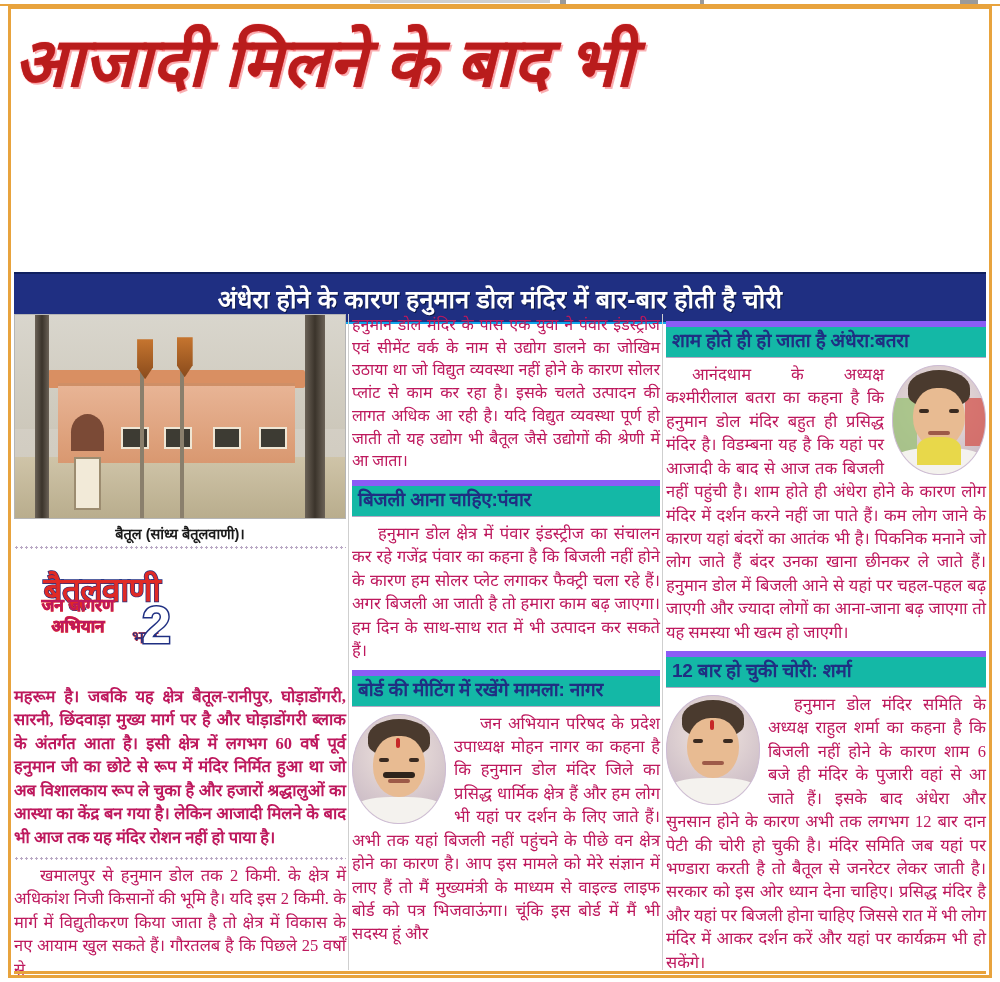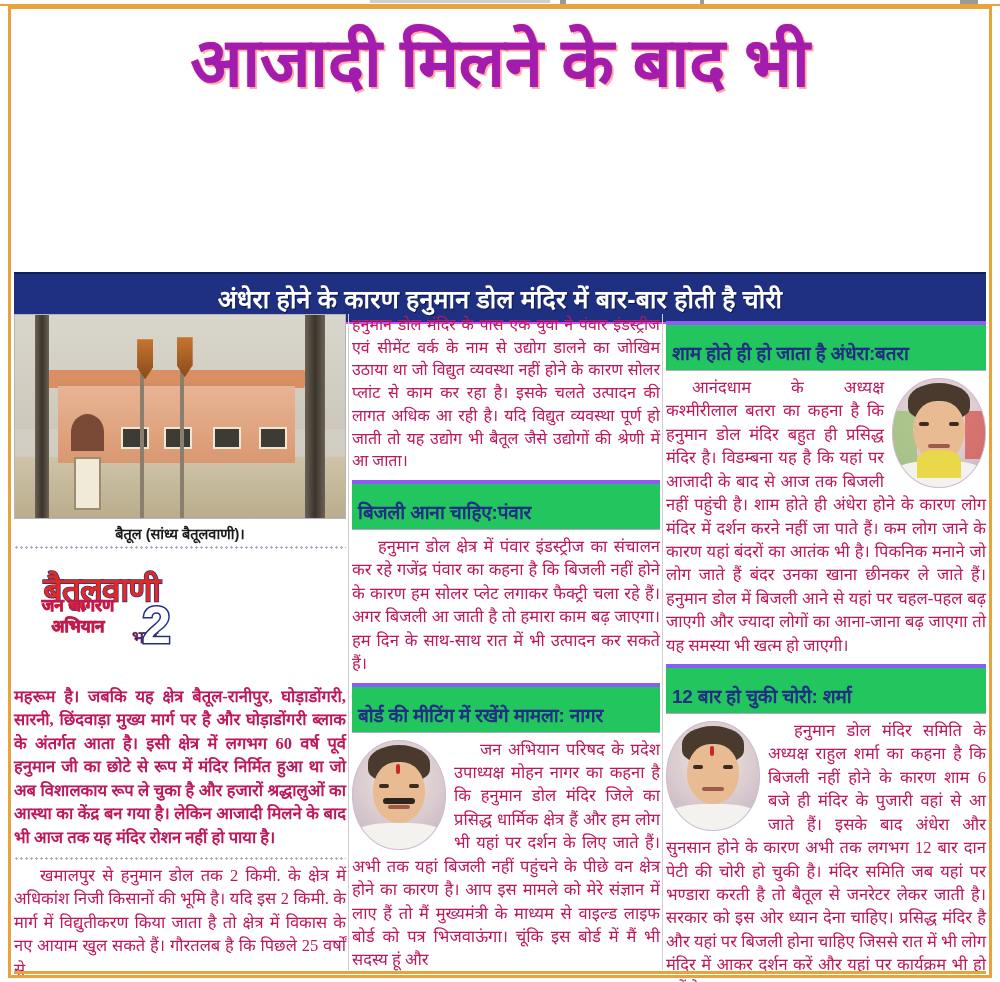--- a/index.html
+++ b/index.html
@@ -39,44 +39,44 @@
     background:#9a9a9a;
   }
   .frame-top-strip .sliver4{
     position:absolute;left:960px;top:0px;width:18px;height:4px;
     background:#9a9a9a;
   }
 
   
   .headline{
     position:absolute;left:14px;top:30px;width:972px;
-    text-align:center;
-    color:#a21caf;
+    color:#b91c1c;
     font-family:"Liberation Sans","DejaVu Sans",sans-serif;
     font-weight:bold;
     letter-spacing:0px;
     line-height:0.97;
+    font-style:italic;
   }
   .headline .hl{
     display:block;
     font-size:68px;
     -webkit-text-stroke:2px #ffffff;
     paint-order:stroke fill;
     text-shadow:
       0 0 1px #ee1c25,
       2px 2px 0 rgba(238,28,37,.35);
   }
   .headline .hl2{margin-top:8px;}
 
   
   .subbar{
     position:absolute;left:14px;top:272px;width:972px;height:52px;
     background:#1f2f82;
     border-top:2px solid #10205f;
-    border-bottom:2px solid #d946ef;
+    border-bottom:2px solid #0ea5e9;
     box-sizing:border-box;
     display:flex;align-items:center;justify-content:center;
   }
   .subbar span{
     color:#ffffff;
     font-family:"Liberation Sans","DejaVu Sans",sans-serif;
     font-weight:bold;
     font-size:25px;
     letter-spacing:.2px;
     white-space:nowrap;
@@ -198,24 +198,24 @@
     font-family:"Liberation Serif","DejaVu Serif",serif;
     font-size:16.5px;line-height:1.42;color:#be185d;
     text-align:justify;font-weight:bold;
   }
   .body-text.thin{font-weight:normal;}
   .indent{text-indent:26px;}
 
   
   .sechead{
     position:relative;
-    background:#22c55e;
-    border-top:4px solid #8b5cf6;
+    background:#14b8a6;
+    border-top:6px solid #8b5cf6;
     border-bottom:1px solid #b9a8c4;
-    padding:15px 4px 4px 6px;
+    padding:0 4px 4px 6px;
     margin:7px 0 5px 0;
   }
   .sechead span{
     font-family:"Liberation Sans","DejaVu Sans",sans-serif;
     font-weight:bold;font-size:19px;color:#1f2f82;
     white-space:nowrap;letter-spacing:-.2px;
   }
 
   
   .portrait{

